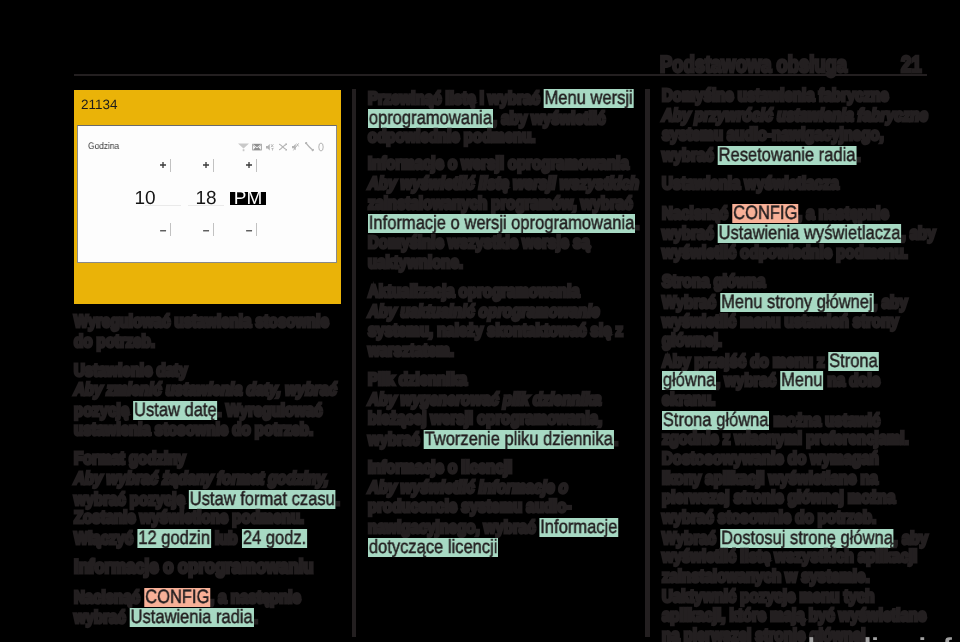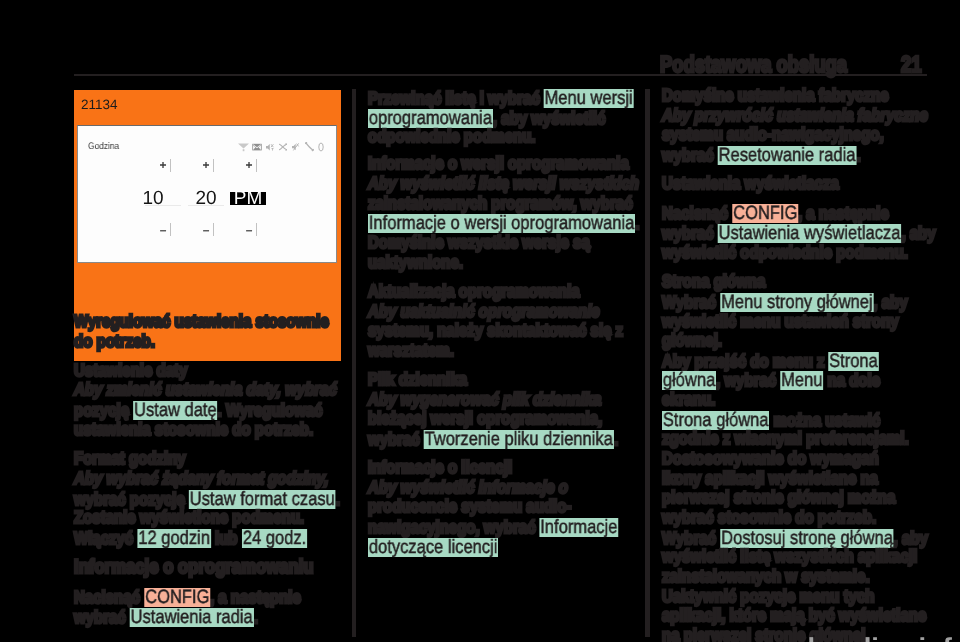--- a/index.html
+++ b/index.html
@@ -15,21 +15,21 @@
             white-space:nowrap;transform:scaleX(0.80);transform-origin:left top;line-height:1;
             -webkit-text-stroke:3.0px #231f20;}
   .hdr-rule{position:absolute;left:74px;top:49.5px;width:853px;height:2px;background:#231f20;}
 
   
   .sep{position:absolute;width:4.5px;background:#231f20;}
   #sep1{left:351.5px;top:65px;height:548px;}
   #sep2{left:645px;top:65px;height:548px;}
 
   
-  .fig{position:absolute;left:74px;top:66px;width:267px;height:271px;background:#f97316;}
+  .fig{position:absolute;left:74px;top:66px;width:267px;height:214px;background:#eab308;}
   .fig-num{position:absolute;left:7px;top:7.5px;font-size:13.5px;color:#1c1c1c;line-height:1;}
   .screen{position:absolute;left:3px;top:35px;width:260px;height:138px;
           border:1px solid #8a8a8a;border-top-color:#6a6a6a;background:#fdfdfd;box-sizing:border-box;}
   .statusbar{position:absolute;left:0;top:0;right:0;height:14px;background:#8b8b8b;color:#eee;
              font-size:9.5px;font-weight:bold;}
   .sb-temp{position:absolute;left:7px;top:1.5px;line-height:1;transform:scaleX(0.9);transform-origin:left top;}
   .sb-div{position:absolute;left:45px;top:1px;width:1px;height:11px;background:#c9c9c9;}
   .sb-div2{position:absolute;right:50px;top:1px;width:1px;height:11px;background:#c9c9c9;}
   .sb-time{position:absolute;right:4px;top:1.5px;line-height:1;transform:scaleX(0.9);transform-origin:right top;}
   .scr-title{position:absolute;left:10px;top:15.5px;font-size:9.5px;color:#3b3b3b;line-height:1;transform:scaleX(0.88);transform-origin:left top;}
@@ -99,27 +99,27 @@
             <path d="M0.9 0.9 C0.9 0.9 2.6 3.2 4.4 5.0 C6.2 6.8 8.1 8.2 8.1 8.2" fill="none" stroke="#b4b4b4" stroke-width="1.4" stroke-linecap="round"></path>
             <path d="M0.1 1.9 L1.9 0.1 M6.9 9 L8.7 7.2" stroke="#b4b4b4" stroke-width="1.2"></path>
           </svg>
           <svg width="6" height="10" viewBox="0 0 6 10" style="left: 240px; top: 16px;">
             <ellipse cx="3" cy="5" rx="2.2" ry="4" fill="none" stroke="#b4b4b4" stroke-width="1"></ellipse>
           </svg>
         </div>
       <div id="time-setter">
           <div class="sym" style="left: 69.5px; top: 32.5px; width: 30px;">+</div>
           <div class="tick" style="left: 92px; top: 33px; height: 13px;"></div>
-          <div class="val" style="left: 64px; top: 63px; width: 22px;">10</div>
+          <div class="val" style="left: 56px; top: 63px; width: 22px;">10</div>
           <div class="uline" style="left: 66.5px; top: 79px; width: 36px;"></div>
           <div class="sym" style="left: 69.5px; top: 98px; width: 30px; font-size: 12px;">–</div>
           <div class="tick" style="left: 92px; top: 96.5px; height: 13px;"></div>
           <div class="sym" style="left: 112.5px; top: 32.5px; width: 30px;">+</div>
           <div class="tick" style="left: 135px; top: 33px; height: 13px;"></div>
-          <div class="val" style="left: 117px; top: 63px; width: 22px;">20</div>
+          <div class="val" style="left: 117px; top: 63px; width: 22px;">18</div>
           <div class="uline" style="left: 109.5px; top: 79px; width: 36px;"></div>
           <div class="sym" style="left: 112.5px; top: 98px; width: 30px; font-size: 12px;">–</div>
           <div class="tick" style="left: 135px; top: 96.5px; height: 13px;"></div>
           <div class="sym" style="left: 155.5px; top: 32.5px; width: 30px;">+</div>
           <div class="tick" style="left: 178px; top: 33px; height: 13px;"></div>
           <div class="inv" style="left: 152px; top: 66px; width: 36px; height: 13px; padding-top: 0px; line-height: 13px;">PM</div>
           <div class="sym" style="left: 155.5px; top: 98px; width: 30px; font-size: 12px;">–</div>
           <div class="tick" style="left: 178px; top: 96.5px; height: 13px;"></div>
         </div>
     </div>

